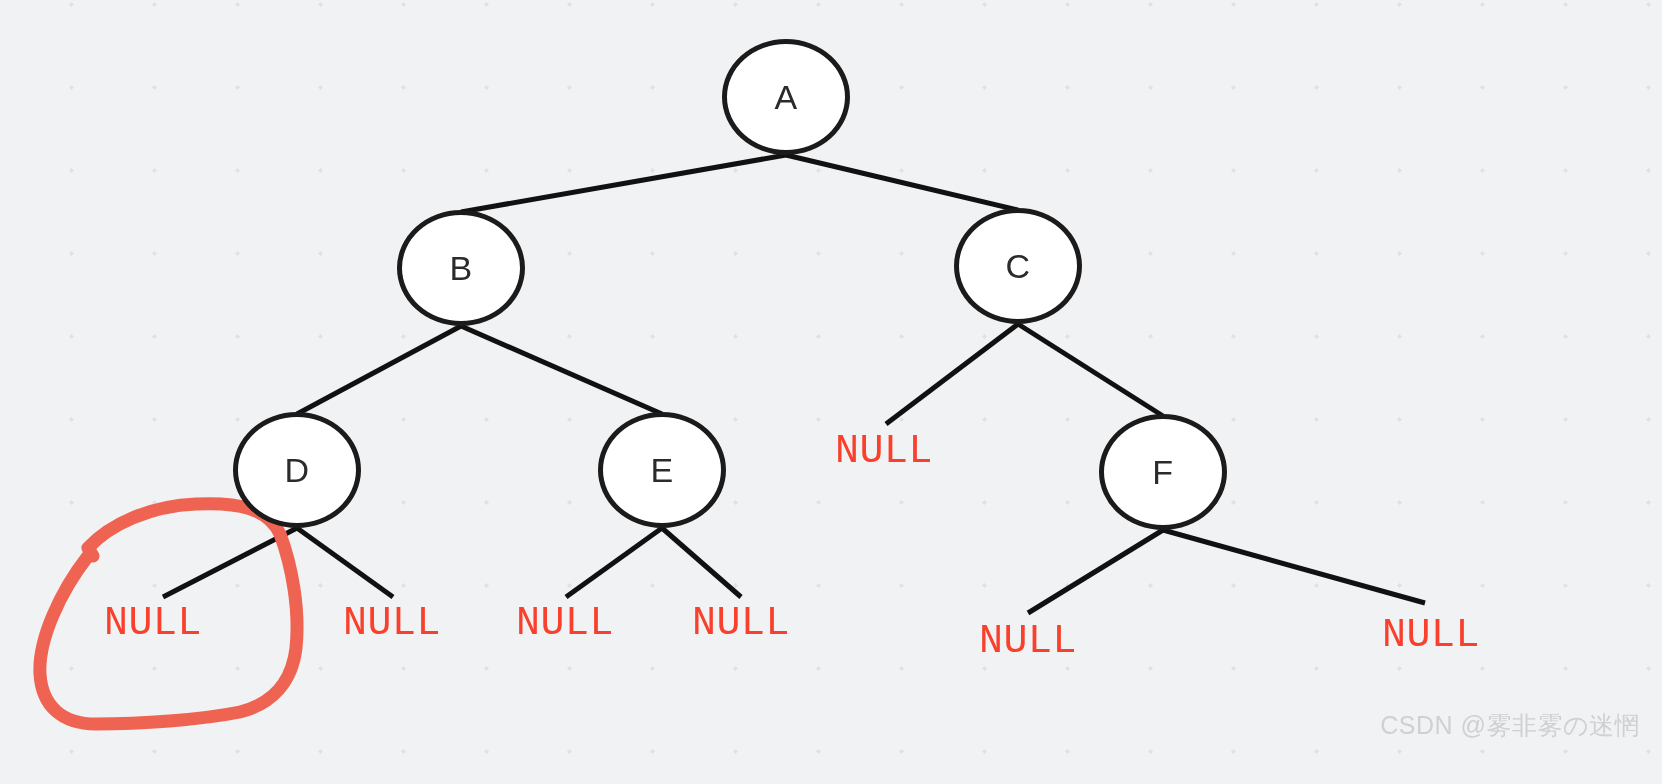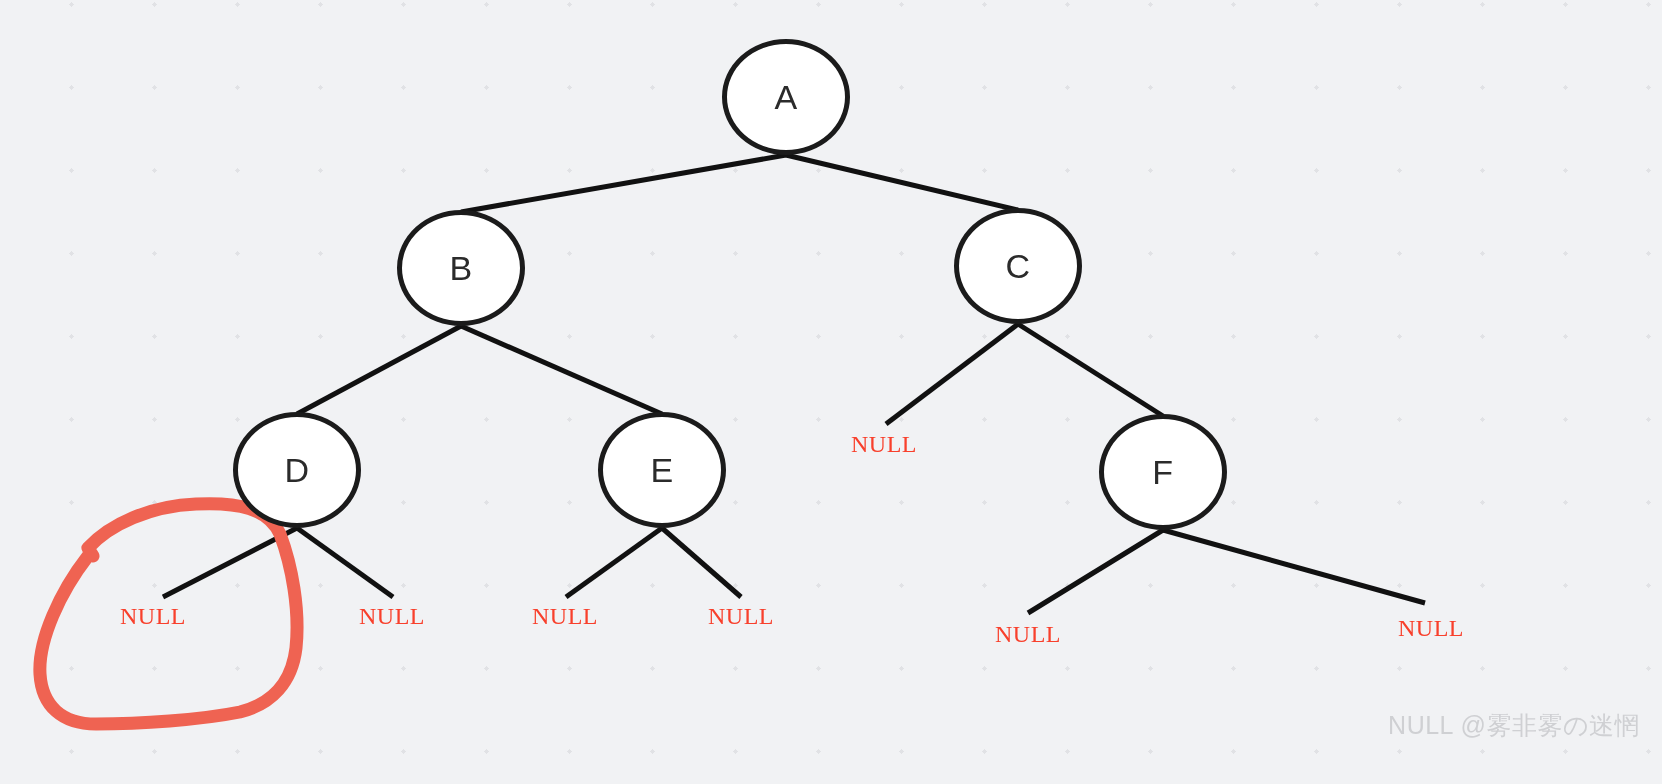--- a/index.html
+++ b/index.html
@@ -38,22 +38,22 @@
   .node-label {
     font-size: 34px;
     color: #2b2b2b;
     font-family: "Liberation Sans", sans-serif;
     line-height: 1;
     letter-spacing: 0.5px;
   }
   .null-label {
     position: absolute;
     color: #f8402c;
-    font-size: 24px;
-    font-family: Liberation Serif, serif;
+    font-size: 40px;
+    font-family: Liberation Mono, monospace;
     white-space: nowrap;
     line-height: 1;
     transform: translateX(-50%);
     letter-spacing: 0.5px;
   }
   .watermark {
     position: absolute;
     color: #cfd0d3;
     font-size: 25px;
     font-family: "Liberation Sans", sans-serif;
@@ -110,14 +110,14 @@
   <div id="nulls-container">
       <div class="null-label" style="left: 884px; top: 432px;">NULL</div>
       <div class="null-label" style="left: 153px; top: 604px;">NULL</div>
       <div class="null-label" style="left: 392px; top: 604px;">NULL</div>
       <div class="null-label" style="left: 565px; top: 604px;">NULL</div>
       <div class="null-label" style="left: 741px; top: 604px;">NULL</div>
       <div class="null-label" style="left: 1028px; top: 622px;">NULL</div>
       <div class="null-label" style="left: 1431px; top: 616px;">NULL</div>
     </div>
 
-  <div class="watermark">NULL @雾非雾の迷惘</div>
+  <div class="watermark">CSDN @雾非雾の迷惘</div>
 </div>
 
 </body></html>

